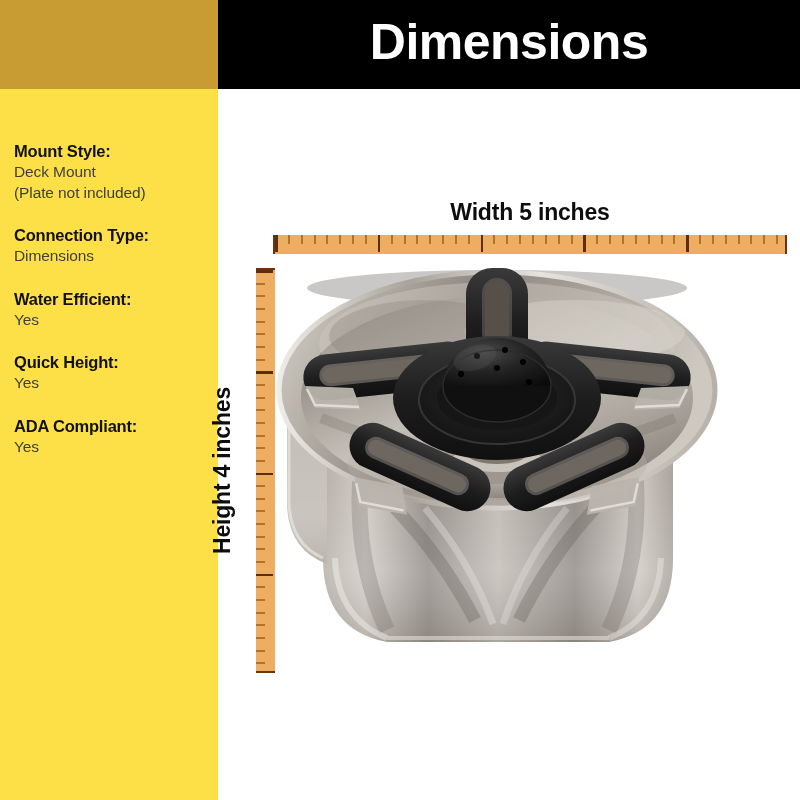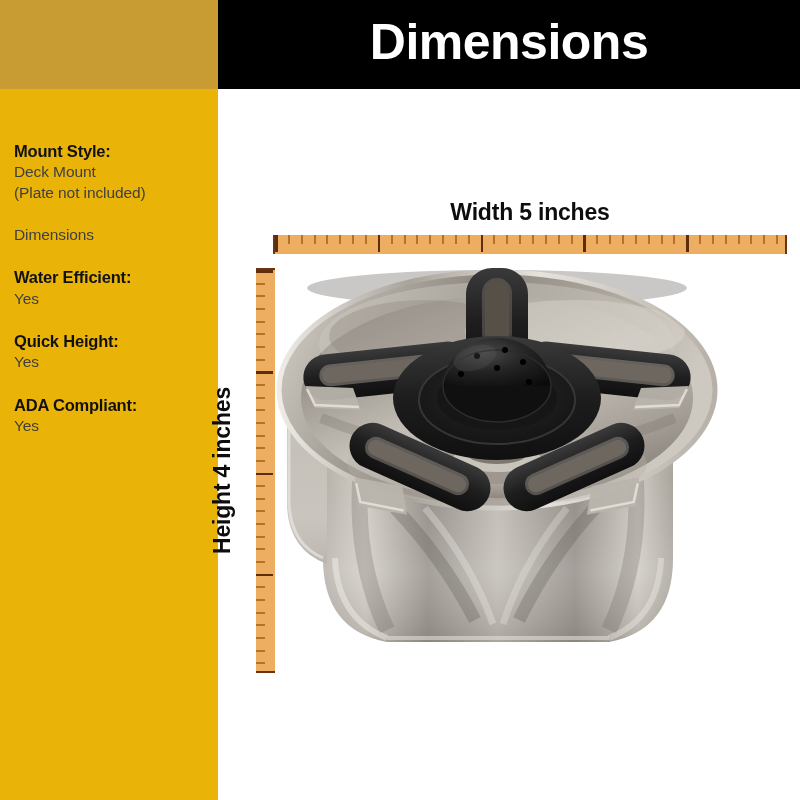--- a/index.html
+++ b/index.html
@@ -57,21 +57,21 @@
     padding-bottom: 6px;
     box-sizing: border-box;
   }
 
   
   .sidebar {
     position: absolute;
     left: 0; top: 89px;
     width: 218px;
     height: 711px;
-    background: #eab308;
+    background: #fde047;
     padding: 52px 0 0 14px;
     box-sizing: border-box;
   }
   .spec {
     margin-bottom: 22px;
   }
   .spec-label {
     font-size: 16.5px;
     font-weight: bold;
     color: #111111;
@@ -179,20 +179,21 @@
 
   <div class="sidebar">
 
     <div class="spec">
       <div class="spec-label">Mount Style:</div>
       <div class="spec-value">Deck Mount</div>
       <div class="spec-value">(Plate not included)</div>
     </div>
 
     <div class="spec">
+      <div class="spec-label">Connection Type:</div>
       <div class="spec-value">Dimensions</div>
     </div>
 
     <div class="spec">
       <div class="spec-label">Water Efficient:</div>
       <div class="spec-value">Yes</div>
     </div>
 
     <div class="spec">
       <div class="spec-label">Quick Height:</div>

